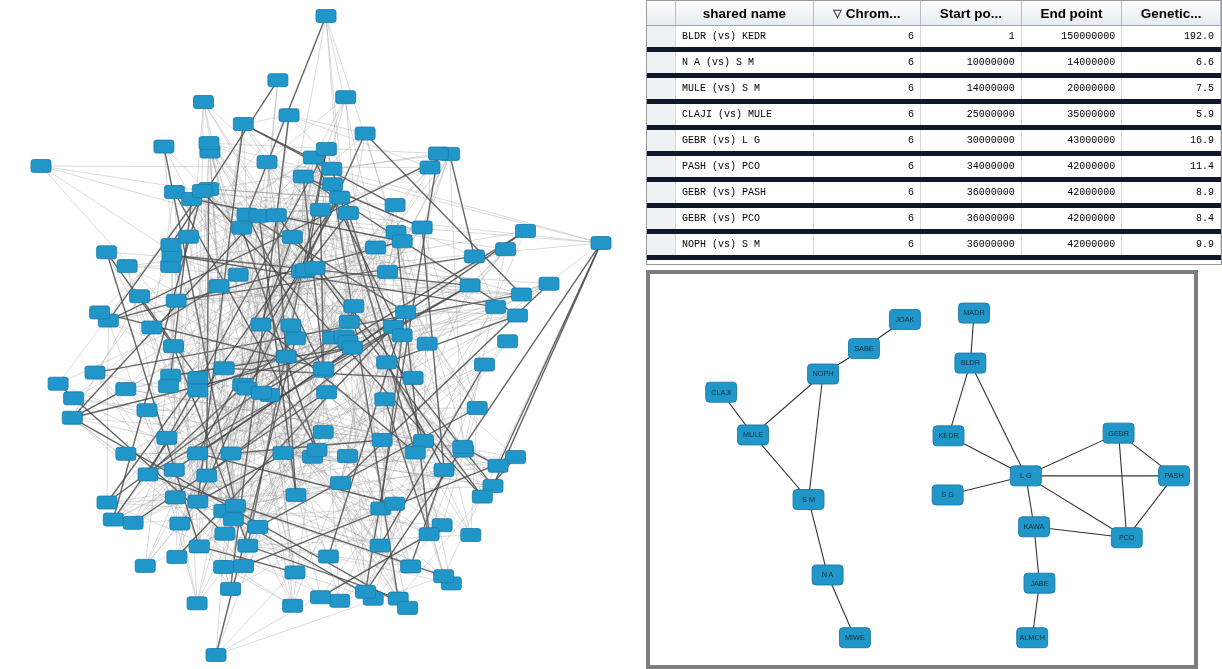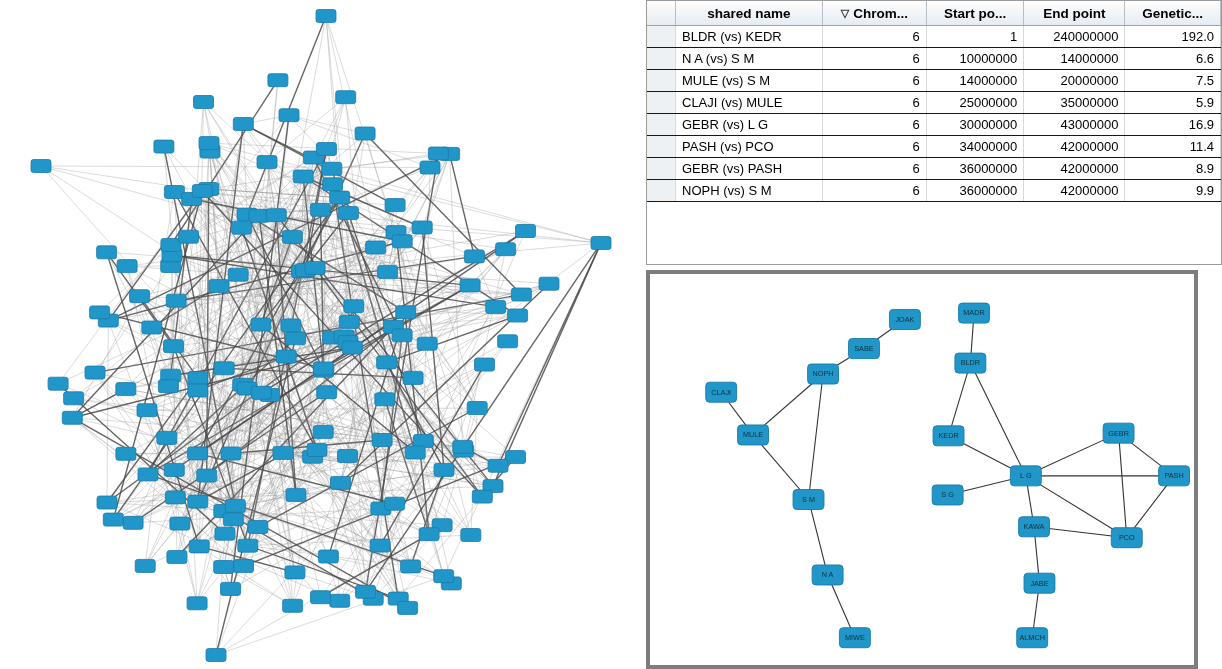--- a/index.html
+++ b/index.html
@@ -45,25 +45,26 @@
     height:24px;
     font-weight:bold;
     font-size:13.5px;
     padding:0 6px;
     text-align:center;
     white-space:nowrap;
     position:relative;
   }
   table.tbl td{
     border-right:1px solid #d8d8d8;
-    border-bottom:1px solid #0f172a;
+    border-bottom:5px solid #0f172a;
     height:21px;
     padding:0 6px;
     white-space:nowrap;
-    font-size:13px;
+    font-size:10px;
+    font-family:Liberation Mono, monospace;
   }
   td.num{text-align:right;}
   td.name{text-align:left;}
   .filter-glyph{
     display:inline-block;
     margin-right:4px;
     font-size:11px;
     color:#333;
     transform:translateY(-1px);
   }
@@ -1192,21 +1193,21 @@
               <th><span>End point</span></th>
               <th><span>Genetic...</span></th>
             </tr>
         </thead>
         <tbody id="table-body">
             <tr>
               <td class="rownum-col"></td>
               <td class="name">BLDR (vs) KEDR</td>
               <td class="num">6</td>
               <td class="num">1</td>
-              <td class="num">240000000</td>
+              <td class="num">150000000</td>
               <td class="num">192.0</td>
             </tr>
             <tr>
               <td class="rownum-col"></td>
               <td class="name">N A (vs) S M</td>
               <td class="num">6</td>
               <td class="num">10000000</td>
               <td class="num">14000000</td>
               <td class="num">6.6</td>
             </tr>
@@ -1245,20 +1246,28 @@
             <tr>
               <td class="rownum-col"></td>
               <td class="name">GEBR (vs) PASH</td>
               <td class="num">6</td>
               <td class="num">36000000</td>
               <td class="num">42000000</td>
               <td class="num">8.9</td>
             </tr>
             <tr>
               <td class="rownum-col"></td>
+              <td class="name">GEBR (vs) PCO</td>
+              <td class="num">6</td>
+              <td class="num">36000000</td>
+              <td class="num">42000000</td>
+              <td class="num">8.4</td>
+            </tr>
+            <tr>
+              <td class="rownum-col"></td>
               <td class="name">NOPH (vs) S M</td>
               <td class="num">6</td>
               <td class="num">36000000</td>
               <td class="num">42000000</td>
               <td class="num">9.9</td>
             </tr>
           </tbody>
       </table>
     </div>
 

